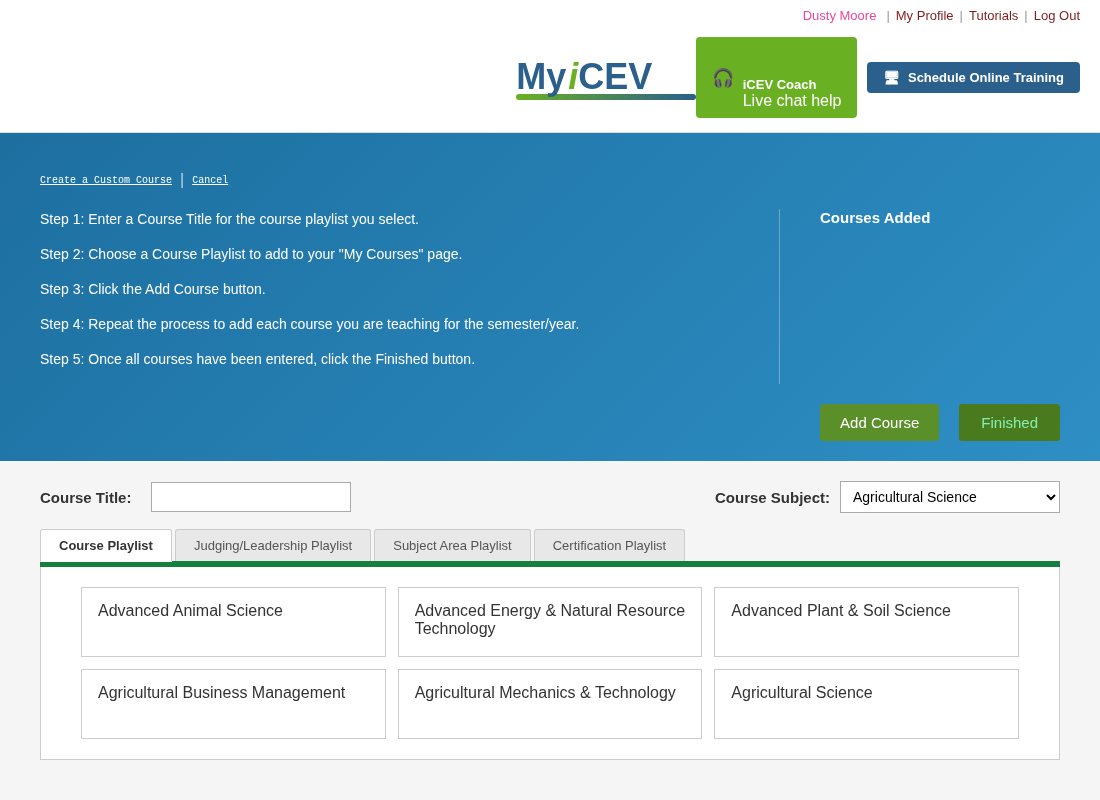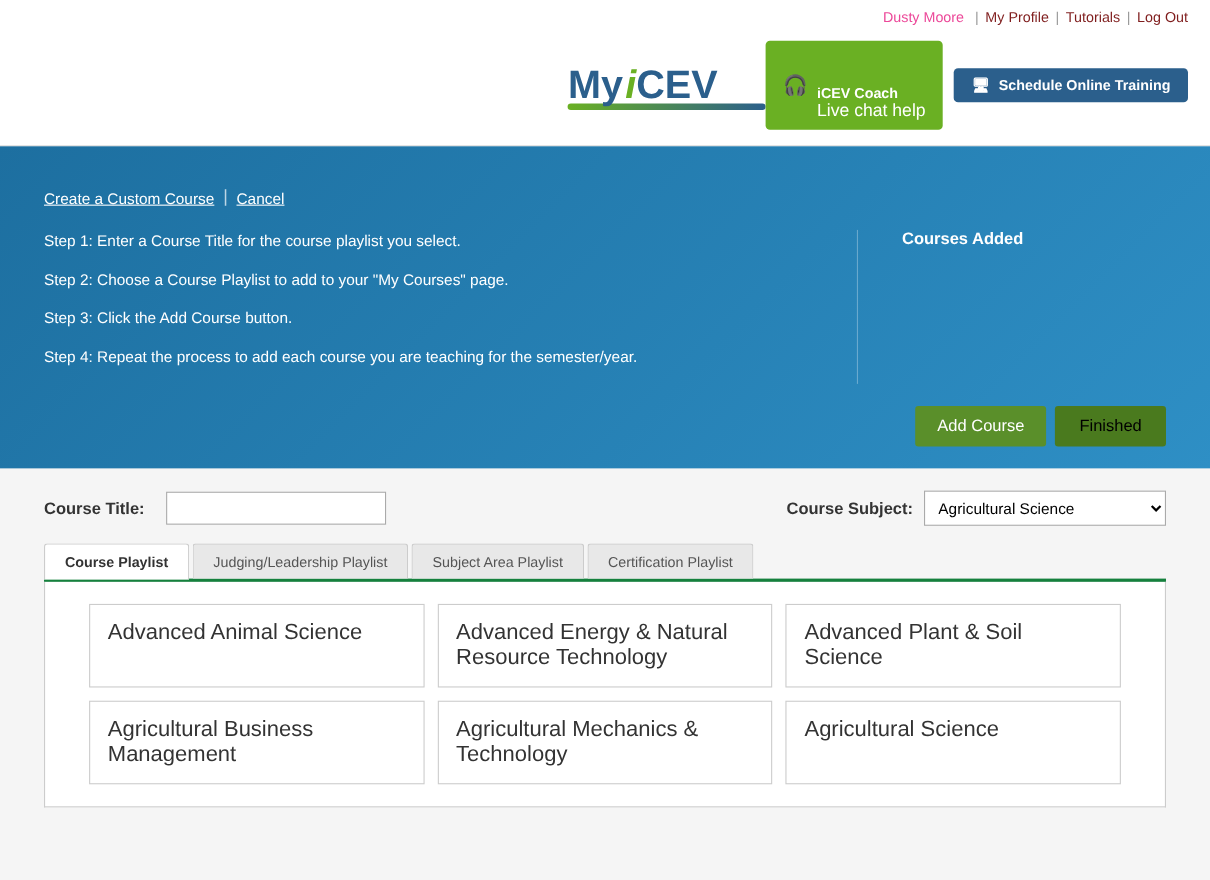--- a/index.html
+++ b/index.html
@@ -117,22 +117,23 @@
     .banner-links {
       display: flex;
       gap: 8px;
       align-items: center;
       white-space: nowrap;
       margin-top: 8px;
     }
     .banner-links a {
       color: white;
       text-decoration: underline;
-      font-size: 14px;
-      cursor: pointer;
+      font-size: 10px;
+      cursor: pointer;
+      font-family: Liberation Mono, monospace;
     }
     .banner-links span { color: rgba(255,255,255,0.7); }
     .help-icon {
       display: inline-flex;
       align-items: center;
       justify-content: center;
       background: #4a9cc5;
       color: white;
       border-radius: 3px;
       width: 20px;
@@ -165,35 +166,35 @@
       width: 240px;
     }
     .banner-courses-title {
       font-size: 15px;
       font-weight: bold;
       margin-bottom: 10px;
     }
     .banner-actions {
       display: flex;
       justify-content: flex-end;
-      gap: 8px;
+      gap: 20px;
       margin-top: 20px;
     }
     .btn-add-course {
       background: #5a8f2a;
       color: white;
       border: none;
       padding: 10px 20px;
       font-size: 15px;
       cursor: pointer;
       border-radius: 3px;
     }
     .btn-finished {
       background: #4a7a1e;
-      color: #000000;
+      color: #86efac;
       border: none;
       padding: 10px 22px;
       font-size: 15px;
       cursor: pointer;
       border-radius: 3px;
     }
 
     
     .form-area {
       background: #f5f5f5;
@@ -229,21 +230,21 @@
       padding: 6px 8px;
       font-size: 14px;
       width: 220px;
       background: white;
       cursor: pointer;
     }
 
     
     .tabs {
       display: flex;
-      border-bottom: 3px solid #15803d;
+      border-bottom: 6px solid #15803d;
       margin-bottom: 0;
       background: transparent;
     }
     .tab {
       padding: 8px 18px;
       border: 1px solid #ccc;
       border-bottom: none;
       background: #e8e8e8;
       font-size: 13px;
       cursor: pointer;
@@ -275,21 +276,21 @@
     .course-grid {
       display: grid;
       grid-template-columns: repeat(3, 1fr);
       gap: 12px;
     }
     .course-card {
       border: 1px solid #ccc;
       padding: 14px 16px;
       background: white;
       cursor: pointer;
-      font-size: 20px;
+      font-size: 16px;
       color: #333;
       min-height: 70px;
       display: flex;
       align-items: flex-start;
     }
   </style>
 </head>
 <body>
 
 <div class="header">
@@ -337,20 +338,21 @@
       <a>Cancel</a>
     </div>
   </div>
 
   <div class="banner-content">
     <div class="banner-steps">
       <p>Step 1: Enter a Course Title for the course playlist you select.</p>
       <p>Step 2: Choose a Course Playlist to add to your "My Courses" page.</p>
       <p>Step 3: Click the Add Course button.</p>
       <p>Step 4: Repeat the process to add each course you are teaching for the semester/year.</p>
+      <p>Step 5: Once all courses have been entered, click the Finished button.</p>
     </div>
     <div class="banner-divider"></div>
     <div class="banner-courses">
       <div class="banner-courses-title">Courses Added</div>
     </div>
   </div>
   <div class="banner-actions">
     <button class="btn-add-course">Add Course</button>
     <button class="btn-finished">Finished</button>
   </div>

